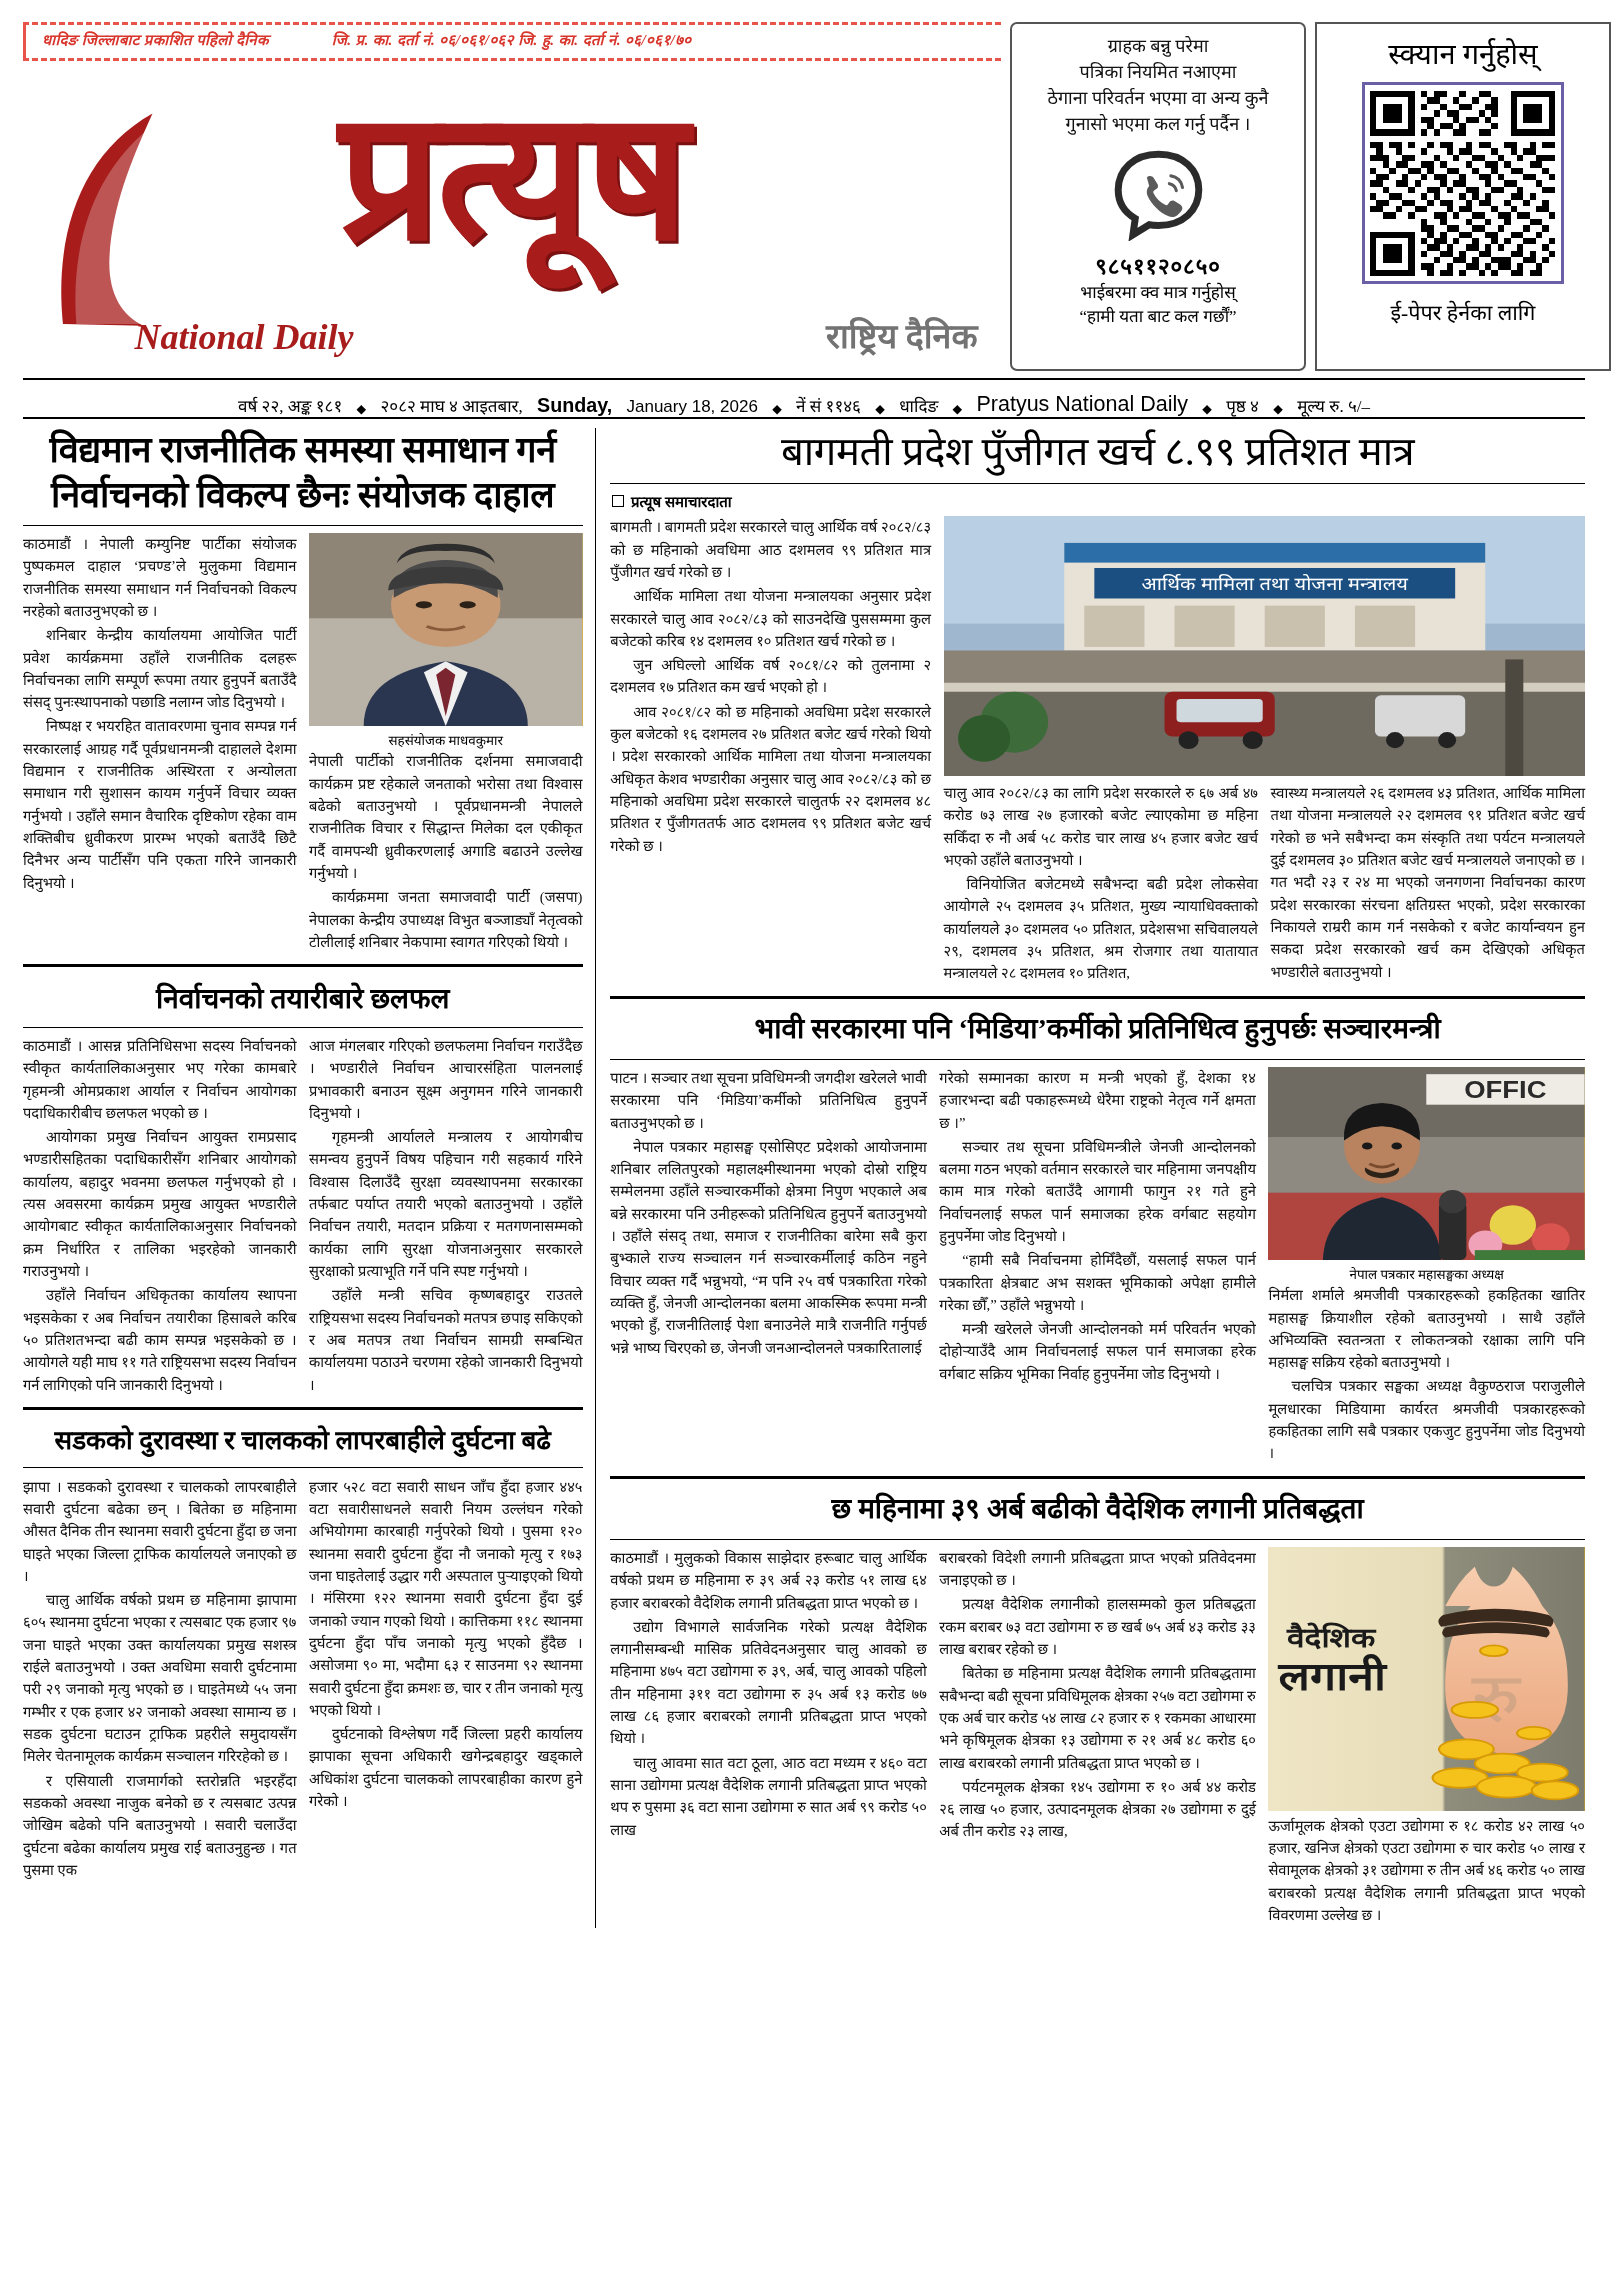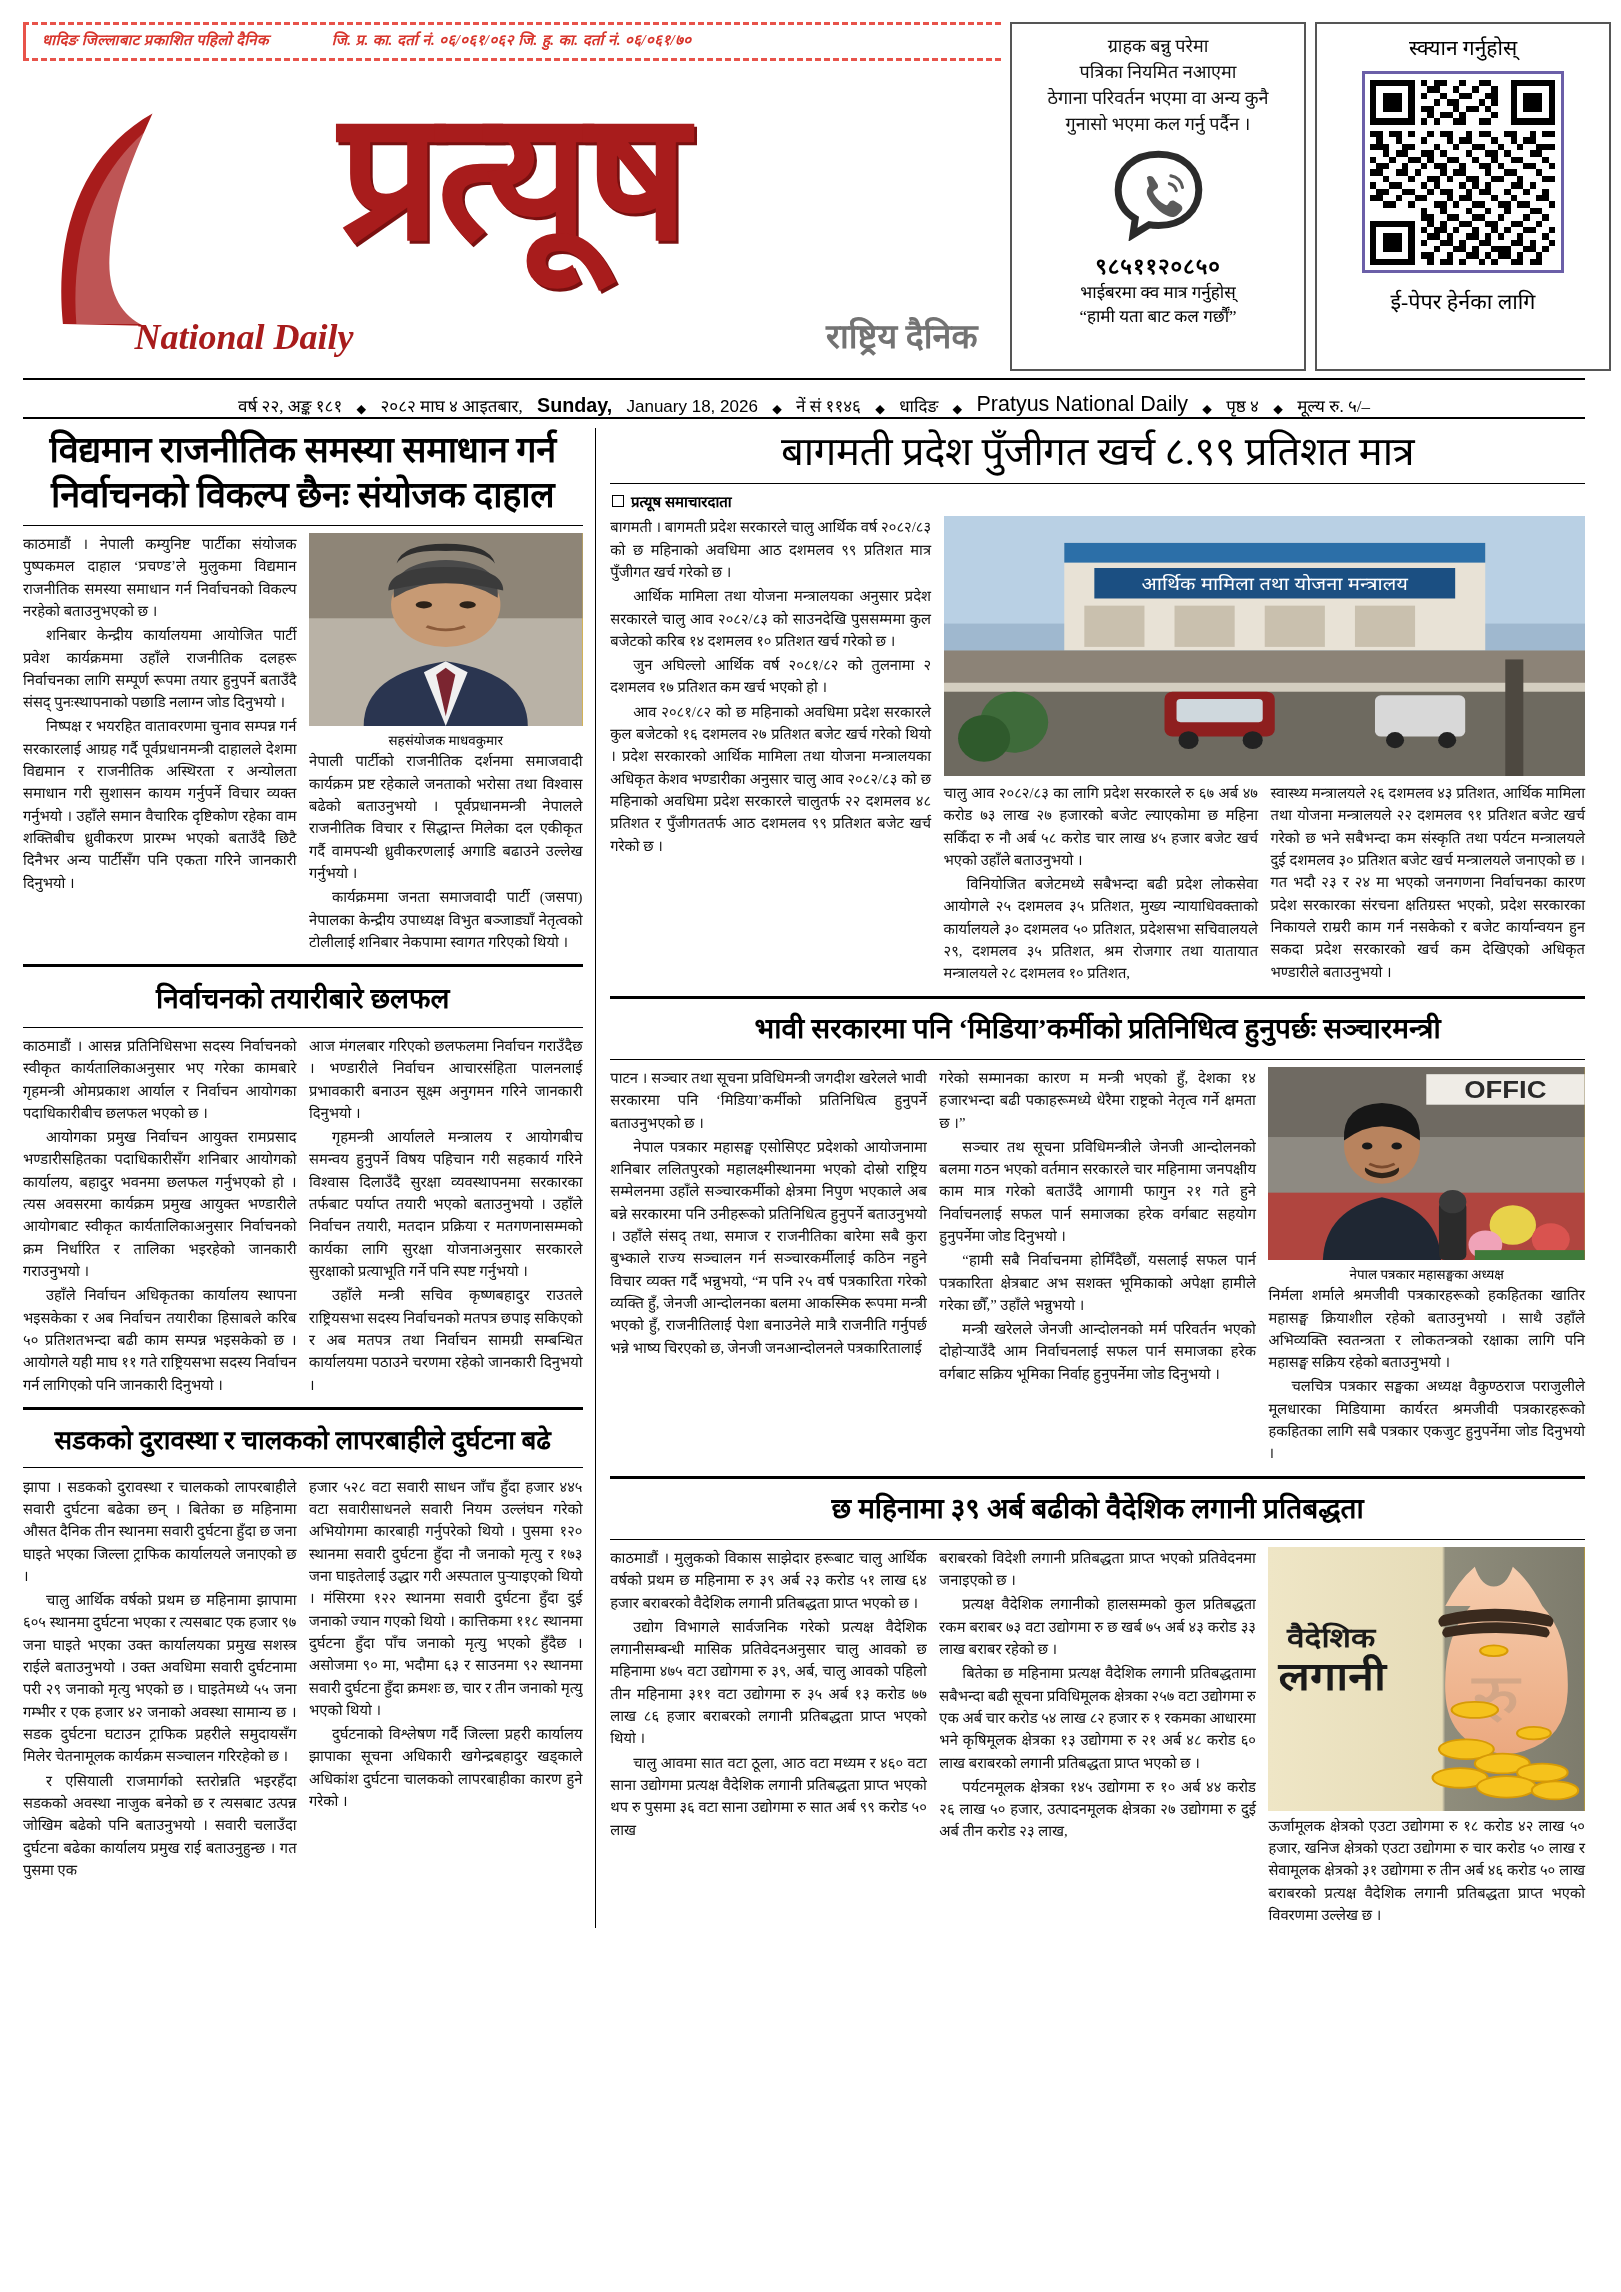--- a/index.html
+++ b/index.html
@@ -99,29 +99,29 @@
     color: #737373;
     z-index: 3;
   }
 
   .topbox {
     border: 2.7px solid #555;
     background: #fff;
     padding: 9px 7.2px;
     text-align: center;
   }
-  .box-subscribe { flex: 0 0 296px; }
+  .box-subscribe { flex: 0 0 296px; border-radius: 7px; }
   .box-qr { flex: 0 0 296px; }
 
   .sub-line { font-size: 18px; line-height: 1.45; color: #111; }
   .viber-icon { margin: 10.7px auto 9px; width: 93px; height: 93px; display:block; }
   .sub-phone { font-size: 22.4px; font-weight: bold; letter-spacing: 0.9px; margin-top: 3.6px; }
   .sub-note { font-size: 17px; line-height: 1.45; }
 
-  .qr-title { font-size: 21px; margin-bottom: 10.7px; }
+  .qr-title { font-size: 29px; margin-bottom: 10.7px; }
   .qr-box {
     width: 202px; height: 202px;
     margin: 0 auto;
     border: 3.6px solid #6b5fa8;
     padding: 5.4px;
     background: #fff;
   }
   .qr-grid { width: 100%; height: 100%; display: block; }
   .qr-caption { font-size: 21.5px; margin-top: 12.5px; }
 

